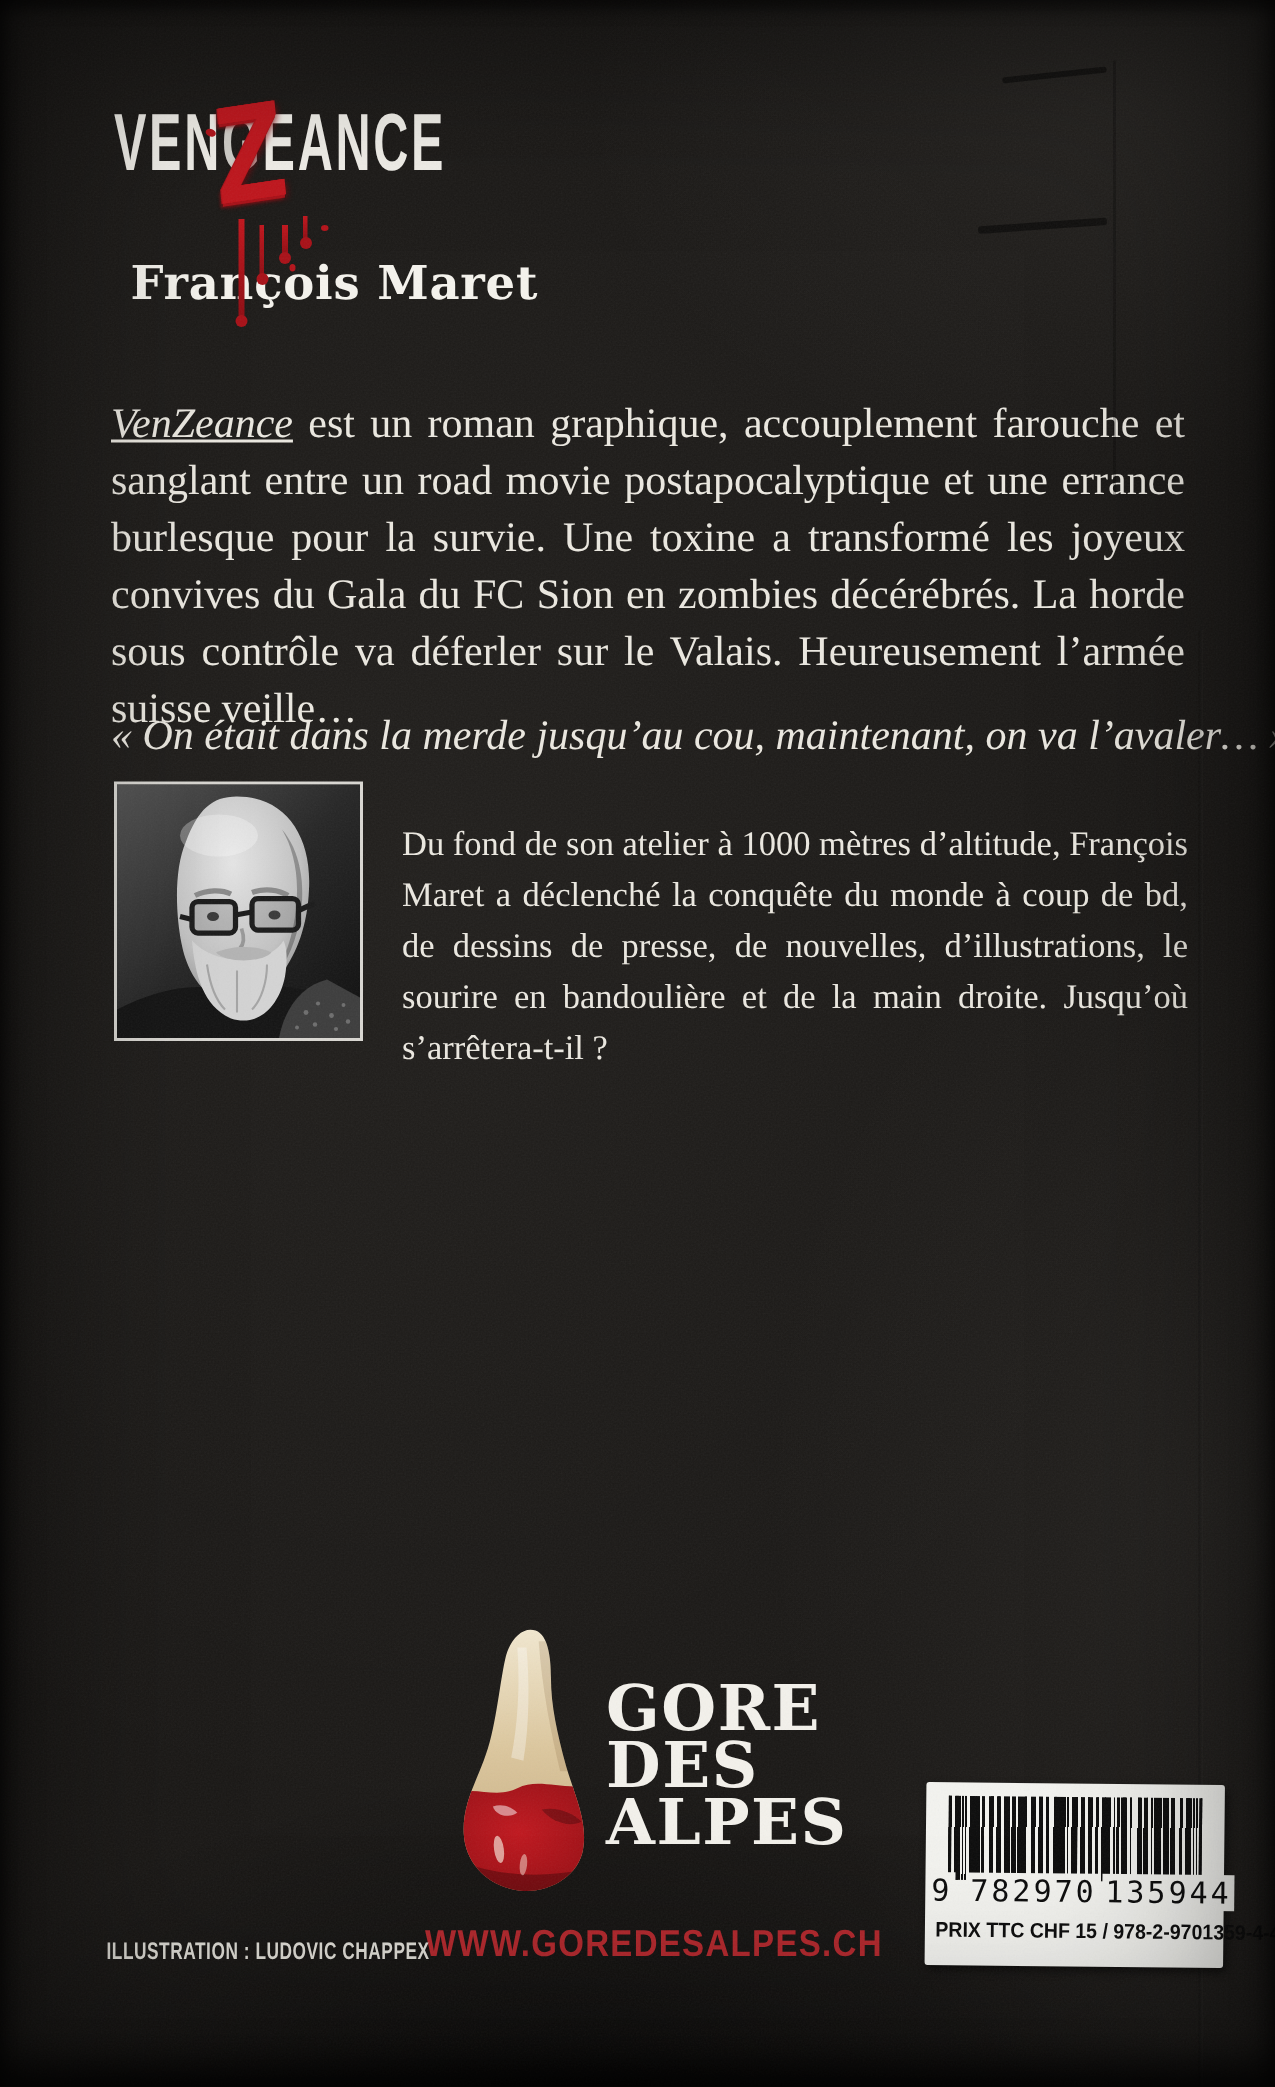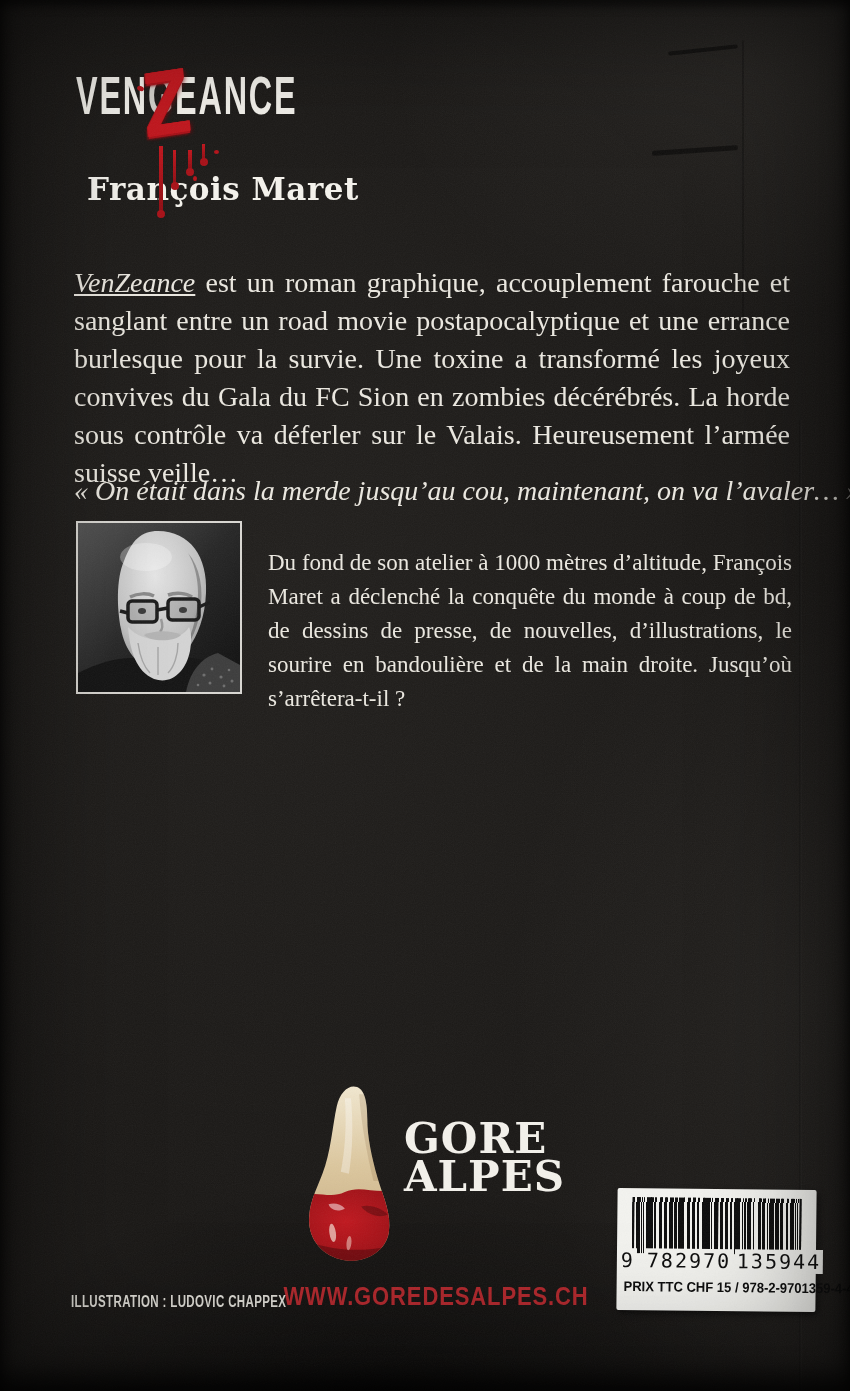--- a/index.html
+++ b/index.html
@@ -219,20 +219,21 @@
         <path d="M28 118 C 34 116, 40 118, 44 122 C 38 126, 30 124, 28 118 Z" fill="rgba(255,255,255,0.5)"></path>
         <ellipse cx="32" cy="146" rx="3.2" ry="9" fill="rgba(255,255,240,0.6)" transform="rotate(-8 32 146)"></ellipse>
         <ellipse cx="48" cy="156" rx="2.4" ry="7" fill="rgba(255,255,240,0.45)" transform="rotate(6 48 156)"></ellipse>
         <path d="M60 120 C 70 118, 80 122, 86 128 C 78 132, 66 128, 60 120 Z" fill="rgba(40,3,5,0.35)"></path>
       </g>
     </svg>
   </div>
 
   <div class="pubname">
     <div>GORE</div>
+    <div>DES</div>
     <div>ALPES</div>
   </div>
 
   <div class="website">WWW.GOREDESALPES.CH</div>
 
   <div class="credit">ILLUSTRATION : LUDOVIC CHAPPEX</div>
 
   <div class="barcode">
     <div class="bars"></div>
     <div class="guard g1"></div>

